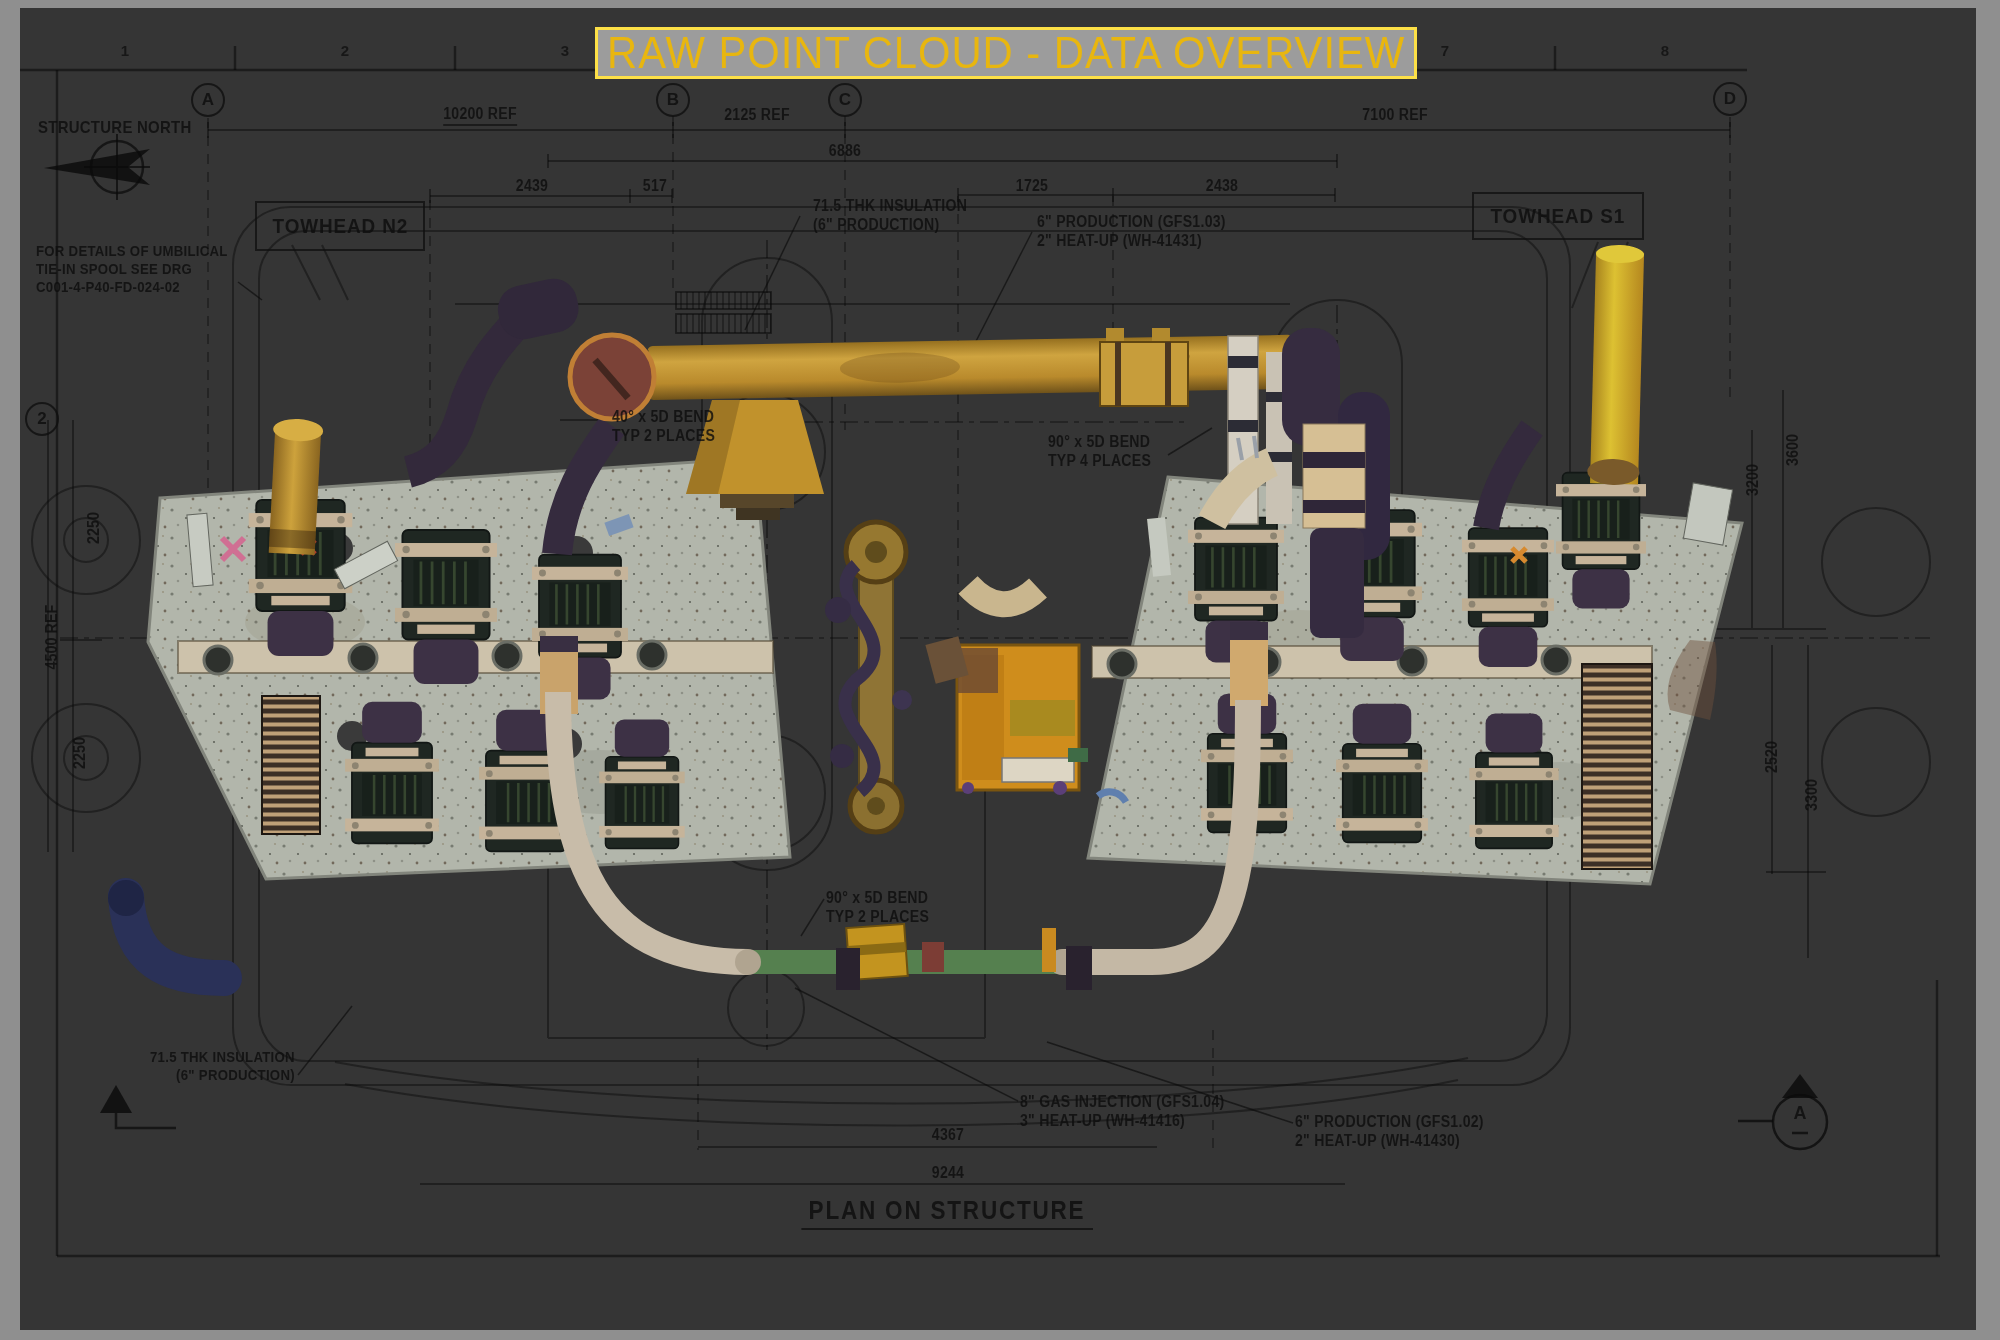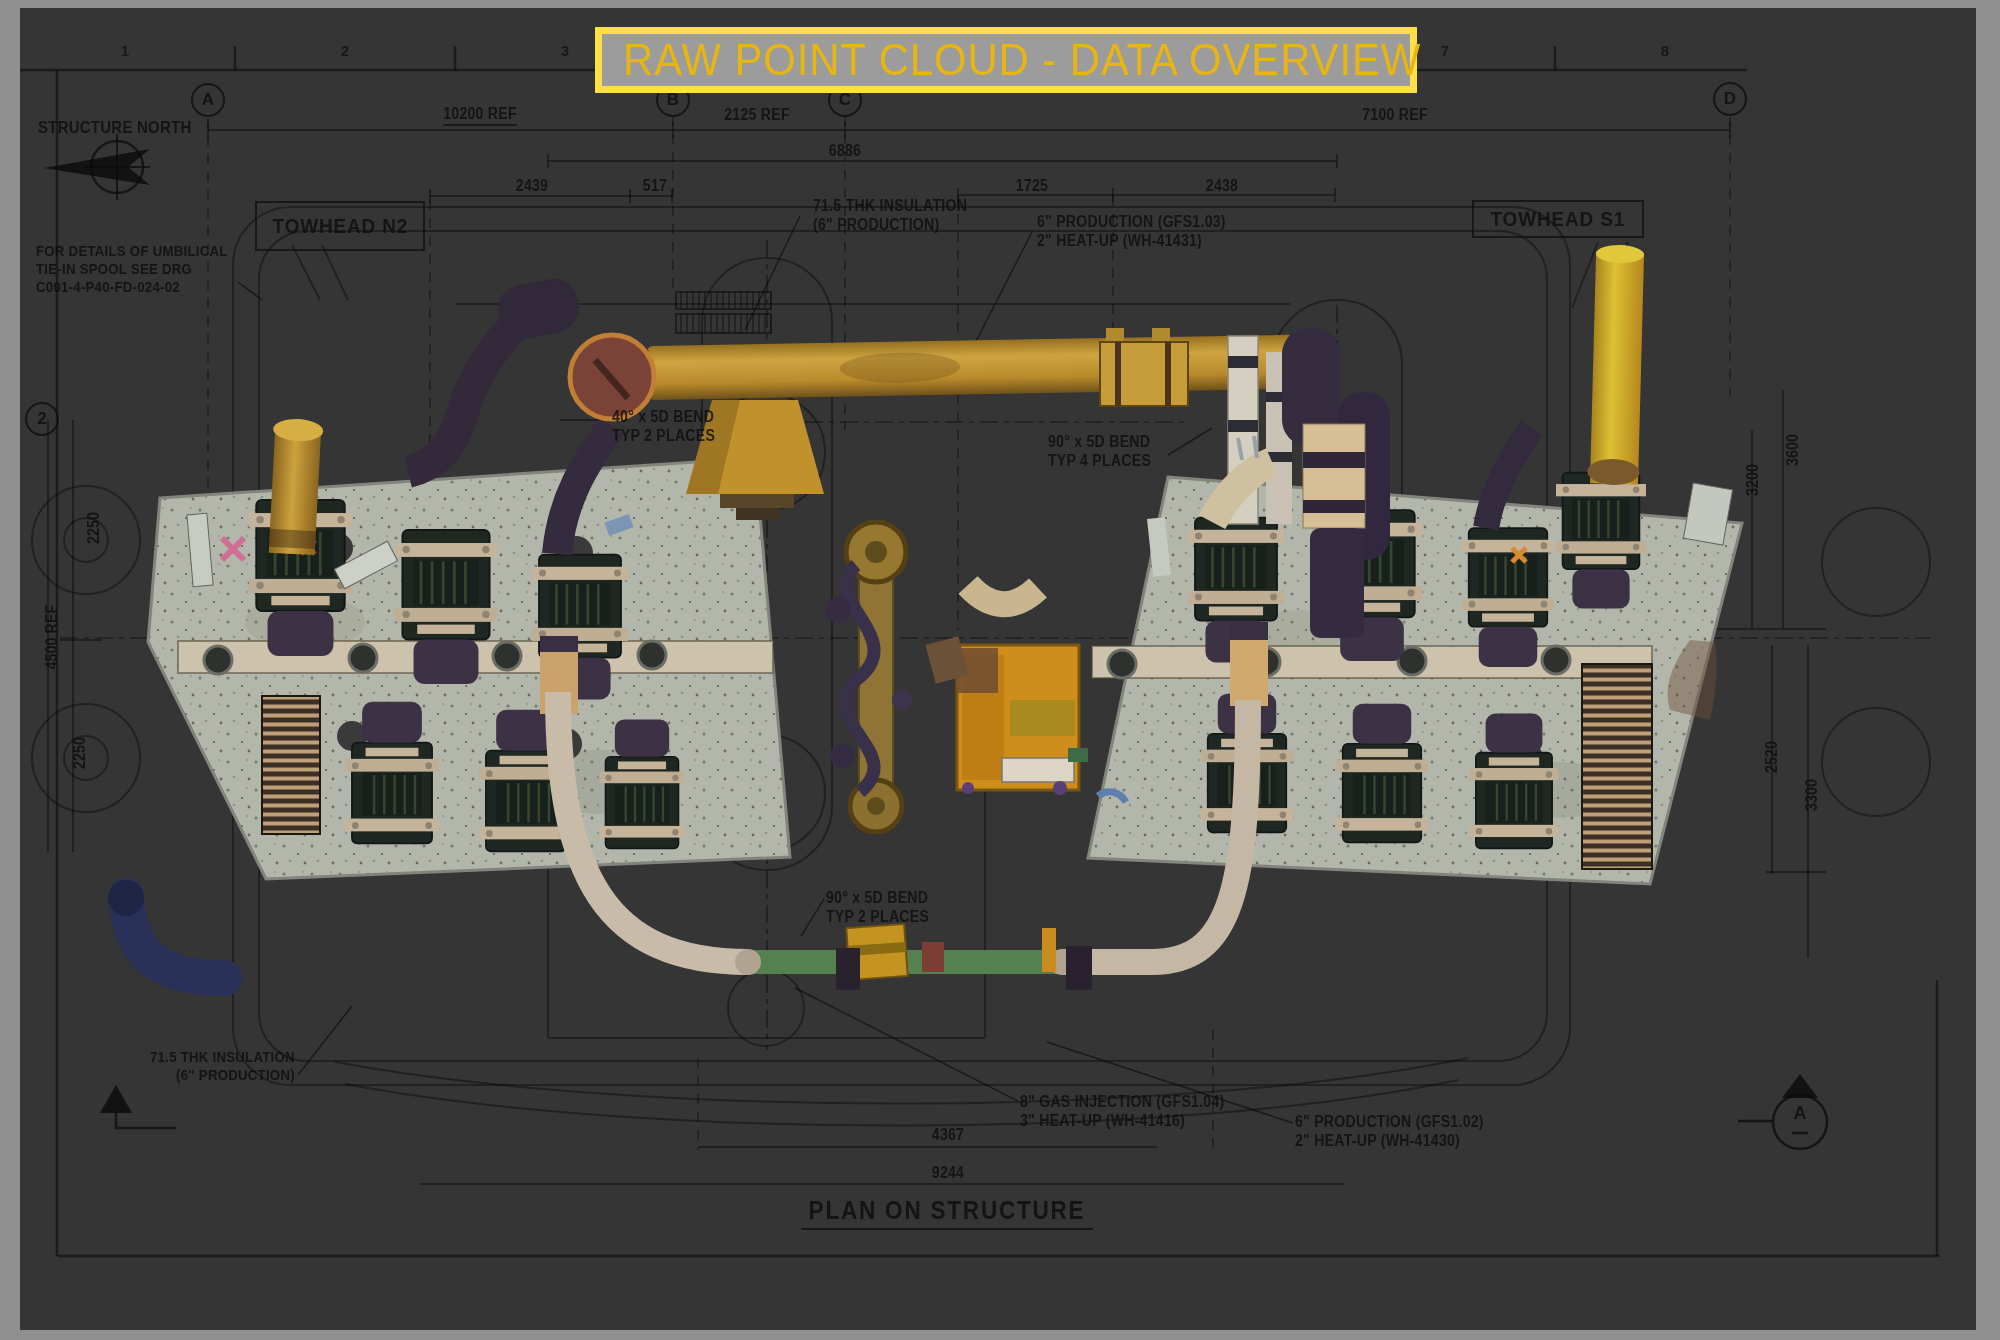--- a/index.html
+++ b/index.html
@@ -15,22 +15,22 @@
   .u{border-bottom:2px solid rgba(14,14,14,.65);padding-bottom:1px;}
   .vdim{position:absolute;color:rgba(14,14,14,.82);font-weight:bold;font-size:16px;white-space:nowrap;
         transform:translate(-50%,-50%) rotate(-90deg) scaleX(.9);}
   .rn{position:absolute;top:42px;font-size:15px;font-weight:bold;color:rgba(14,14,14,.75);transform:translateX(-50%);}
   .bubble{position:absolute;width:34px;height:34px;border:2px solid rgba(14,14,14,.78);border-radius:50%;
           display:flex;align-items:center;justify-content:center;font-size:17px;font-weight:bold;
           color:rgba(14,14,14,.85);transform:translate(-50%,-50%);box-sizing:border-box;}
   .tbox{position:absolute;border:2px solid rgba(14,14,14,.72);display:flex;align-items:center;justify-content:center;
         font-weight:bold;color:rgba(14,14,14,.85);font-size:21px;letter-spacing:1px;box-sizing:border-box;}
   .tbox span{transform:scaleX(.9);white-space:nowrap;}
-  .title{position:absolute;left:595px;top:27px;width:822px;height:66px;background:#9c9c9c;
-         border:7px solid #fde047;box-sizing:border-box;display:flex;align-items:center;justify-content:flex-start;
+  .title{position:absolute;left:595px;top:27px;width:822px;height:52px;background:#9c9c9c;
+         border:3px solid #fde047;box-sizing:border-box;display:flex;align-items:center;justify-content:center;
          color:#e8b60f;font-size:44px;letter-spacing:1px;white-space:nowrap;z-index:40;}
   .title span{transform:scaleX(.95);}
   .plan{position:absolute;left:947px;top:1196px;transform:translateX(-50%) scaleX(.9);color:rgba(14,14,14,.85);
         font-weight:bold;font-size:25px;letter-spacing:2px;border-bottom:2.5px solid rgba(14,14,14,.75);
         padding:0 8px 3px;white-space:nowrap;}
   .secA{position:absolute;left:1800px;top:1103px;transform:translateX(-50%);font-size:18px;font-weight:bold;
         color:rgba(14,14,14,.85);}
 </style>
 </head>
 <body>
@@ -410,21 +410,21 @@
   <div class="lbl" style="left:38px;top:118px;font-size:17px">STRUCTURE NORTH</div>
   <div class="lbl" style="left:36px;top:242px;font-size:15px">
     <div>FOR DETAILS OF UMBILICAL</div>
     <div>TIE-IN SPOOL SEE DRG</div>
     <div>C001-4-P40-FD-024-02</div>
   </div>
 
   <div class="tbox" style="left:255px;top:201px;width:170px;height:50px">
     <span>TOWHEAD N2</span>
   </div>
-  <div class="tbox" style="left:1472px;top:200px;width:172px;height:38px">
+  <div class="tbox" style="left:1472px;top:192px;width:172px;height:48px">
     <span>TOWHEAD S1</span>
   </div>
 
   <div class="lbl c u" style="left:480px;top:104px">10200 REF</div>
   <div class="lbl c" style="left:757px;top:105px">2125 REF</div>
   <div class="lbl c" style="left:1395px;top:105px">7100 REF</div>
   <div class="lbl c" style="left:845px;top:141px">6886</div>
   <div class="lbl c" style="left:532px;top:176px">2439</div>
   <div class="lbl c" style="left:655px;top:176px">517</div>
   <div class="lbl c" style="left:1032px;top:176px">1725</div>

